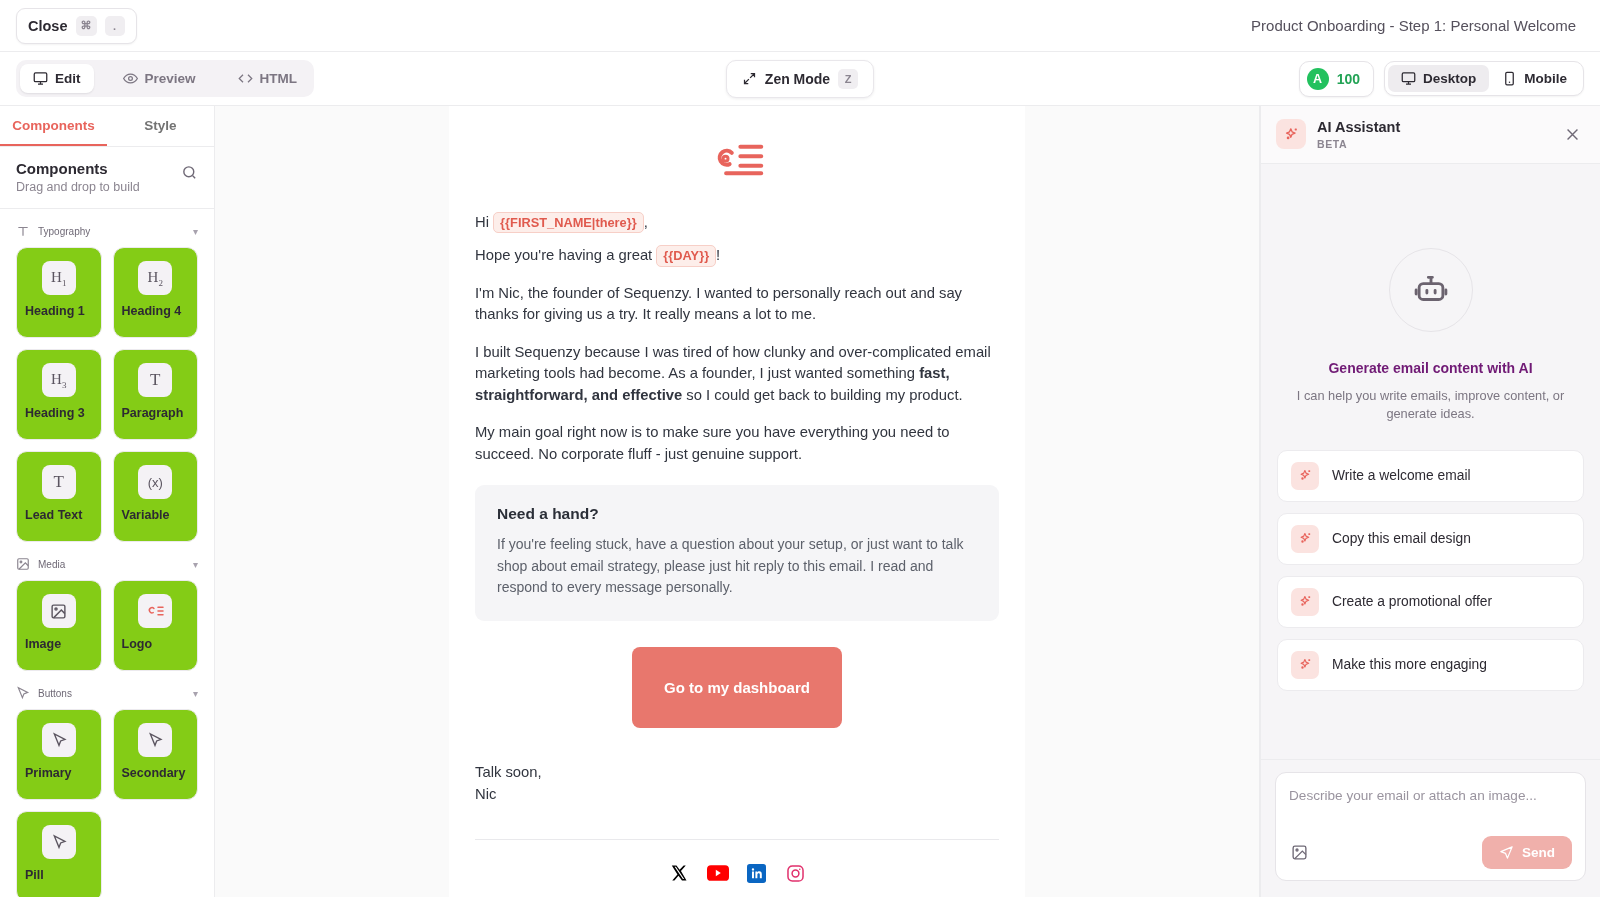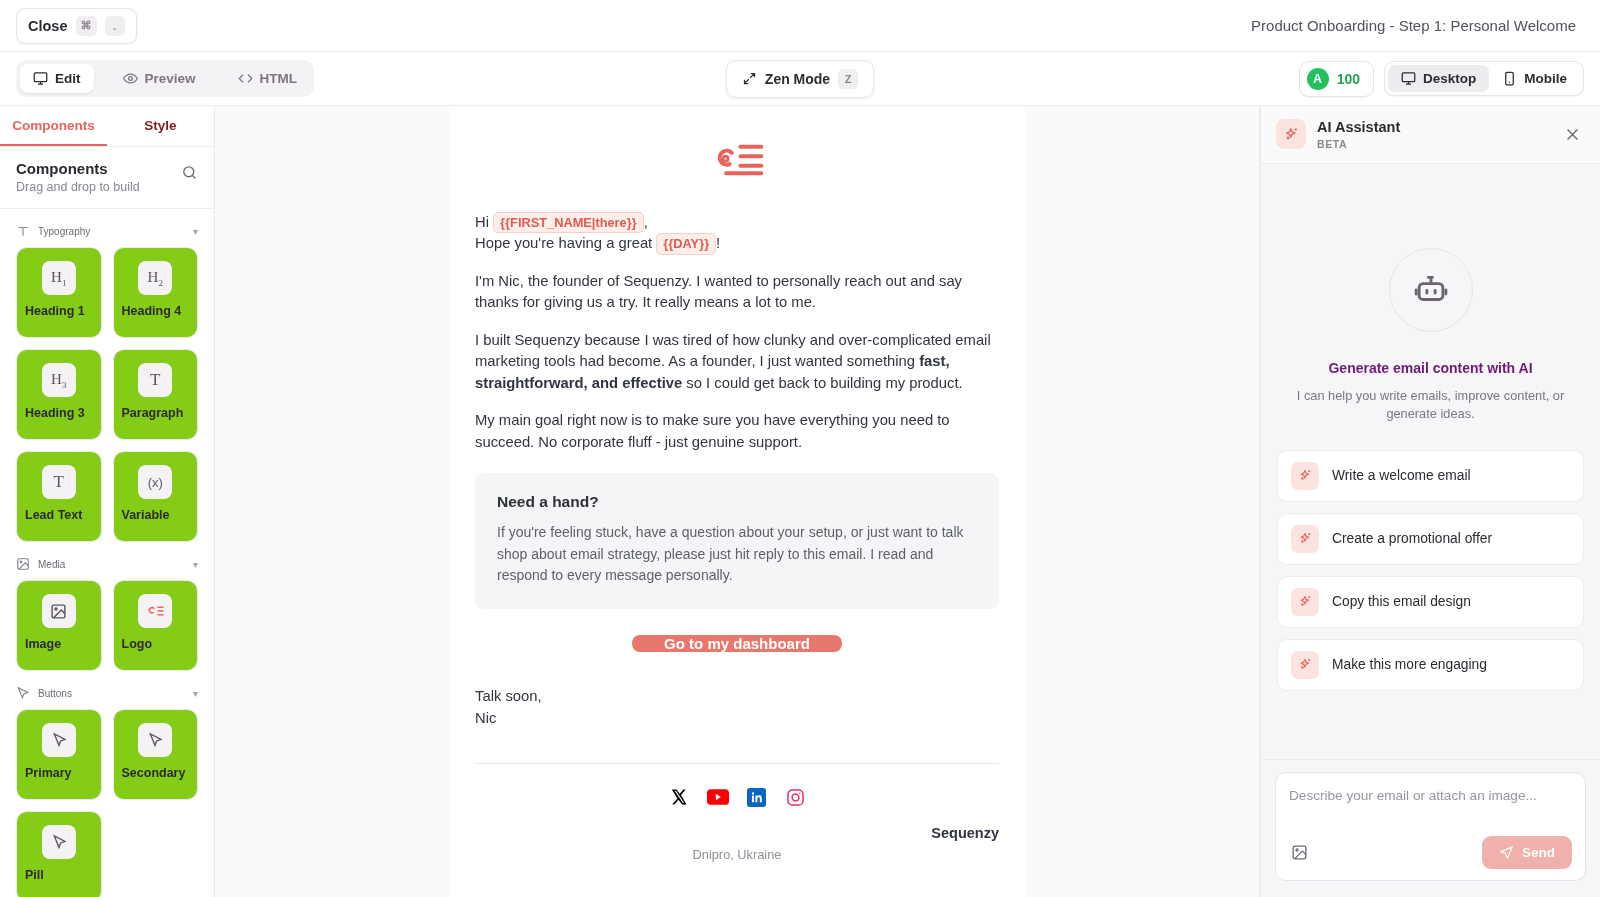--- a/index.html
+++ b/index.html
@@ -97,21 +97,21 @@
 
   
   .sidebar {
     width: 215px; flex: 0 0 215px; background: #fff;
     border-right: 1px solid #ececee;
     display: flex; flex-direction: column; min-height: 0;
   }
   .side-tabs { display: flex; border-bottom: 1px solid #ececee; flex: 0 0 auto; }
   .side-tab {
     flex: 1; text-align: center; padding: 12px 0 11px;
-    font-size: 13.5px; font-weight: 600; color: #7f1d1d;
+    font-size: 13.5px; font-weight: 600; color: #737373;
     cursor: pointer; border-bottom: 2px solid transparent;
     background: none; border-left: none; border-right: none; border-top: none;
   }
   .side-tab.active { color: #e8645c; border-bottom-color: #e8645c; font-weight: 700; }
   .side-head {
     padding: 13px 16px 14px; border-bottom: 1px solid #ececee;
     display: flex; align-items: flex-start; justify-content: space-between;
   }
   .side-head h3 { font-size: 15px; font-weight: 700; color: #2d2a32; }
   .side-head p { font-size: 12.5px; color: #8b8590; margin-top: 3px; }
@@ -141,37 +141,37 @@
   .canvas {
     flex: 1; background: #fafafa; display: flex; justify-content: center;
     overflow: hidden; min-width: 0; border-right: 1px solid #ececee;
   }
   .email {
     width: 576px; background: #fff; min-height: 100%;
     padding: 28px 26px 0; font-family: "Liberation Sans", sans-serif;
   }
   .logo-wrap { display: flex; justify-content: center; padding: 4px 0 30px; }
   .email p { font-size: 14.8px; line-height: 1.45; color: #31353f; margin-bottom: 16px; }
-  .email p.tight { margin-bottom: 0; }
+  .email p.tight { margin-bottom: 12px; }
   .var {
     display: inline-block; background: #fdeeea; color: #e05a4e;
     border: 1px solid #f7cfc7; border-radius: 5px;
     padding: 1px 6px; font-size: 12.8px; font-weight: 600;
     line-height: 1.35; vertical-align: baseline;
   }
   .callout {
     background: #f5f5f7; border-radius: 9px;
     padding: 20px 22px 22px; margin: 20px 0 26px;
   }
   .callout h4 { font-size: 15.5px; font-weight: 700; color: #2b2f38; margin-bottom: 11px; }
   .callout p { font-size: 14px; line-height: 1.55; color: #5d616b; margin: 0; }
   .cta-wrap { display: flex; justify-content: center; margin: 26px 0 34px; }
   .cta {
     background: #e8776d; color: #fff; border: none; cursor: pointer;
-    border-radius: 8px; padding: 0 32px;
+    border-radius: 8px; padding: 32px 32px;
     font-size: 15px; font-weight: 700; font-family: inherit;
   }
   .signoff { font-size: 14.8px; line-height: 1.45; color: #31353f; margin-bottom: 34px; }
   .fdiv { border-top: 1px solid #e9e9ec; margin: 0 0 22px; }
   .socials { display: flex; justify-content: center; gap: 17px; margin-bottom: 17px; }
   .soc { width: 22px; height: 22px; display: flex; align-items: center; justify-content: center; cursor: pointer; }
   .brandname { text-align: right; font-size: 14.5px; font-weight: 700; color: #31353f; margin-bottom: 6px; }
   .brandloc { text-align: center; font-size: 12.8px; color: #8e919b; margin-bottom: 18px; }
 
   
@@ -569,31 +569,31 @@
             <span class="sugg-lbl">Write a welcome email</span>
           </button>
           <button class="sugg">
             <span class="spark-box">
               <svg width="15" height="15" viewBox="0 0 24 24" fill="none" stroke="#e8645c" stroke-width="1.9" stroke-linejoin="round">
                   <path d="M11 4l1.8 4.2L17 10l-4.2 1.8L11 16l-1.8-4.2L5 10l4.2-1.8z"></path>
                   <path d="M18 3.5v3M16.5 5h3"></path>
                   <circle cx="7.2" cy="16.8" r="1"></circle>
                 </svg>
             </span>
-            <span class="sugg-lbl">Create a promotional offer</span>
+            <span class="sugg-lbl">Copy this email design</span>
           </button>
           <button class="sugg">
             <span class="spark-box">
               <svg width="15" height="15" viewBox="0 0 24 24" fill="none" stroke="#e8645c" stroke-width="1.9" stroke-linejoin="round">
                   <path d="M11 4l1.8 4.2L17 10l-4.2 1.8L11 16l-1.8-4.2L5 10l4.2-1.8z"></path>
                   <path d="M18 3.5v3M16.5 5h3"></path>
                   <circle cx="7.2" cy="16.8" r="1"></circle>
                 </svg>
             </span>
-            <span class="sugg-lbl">Copy this email design</span>
+            <span class="sugg-lbl">Create a promotional offer</span>
           </button>
           <button class="sugg">
             <span class="spark-box">
               <svg width="15" height="15" viewBox="0 0 24 24" fill="none" stroke="#e8645c" stroke-width="1.9" stroke-linejoin="round">
                   <path d="M11 4l1.8 4.2L17 10l-4.2 1.8L11 16l-1.8-4.2L5 10l4.2-1.8z"></path>
                   <path d="M18 3.5v3M16.5 5h3"></path>
                   <circle cx="7.2" cy="16.8" r="1"></circle>
                 </svg>
             </span>
             <span class="sugg-lbl">Make this more engaging</span>

